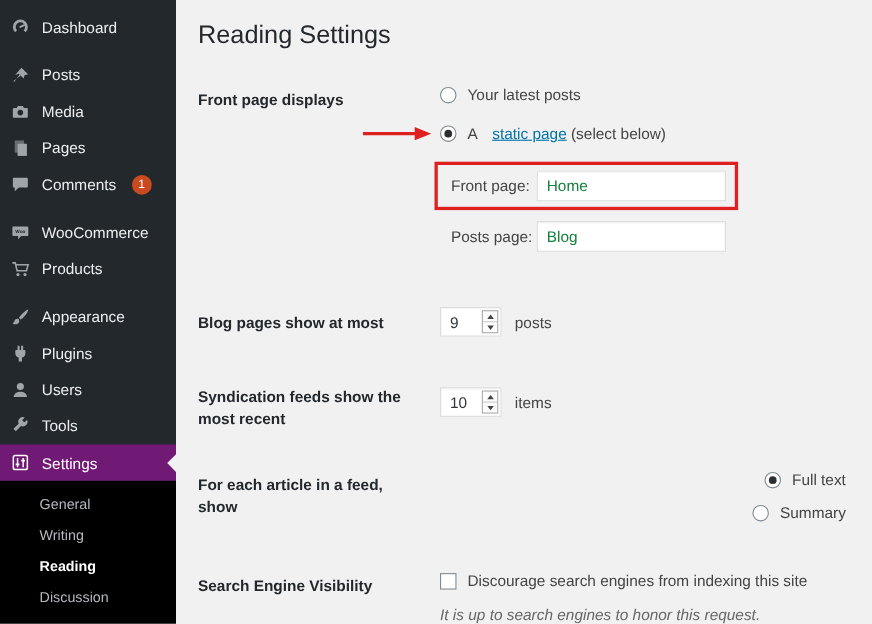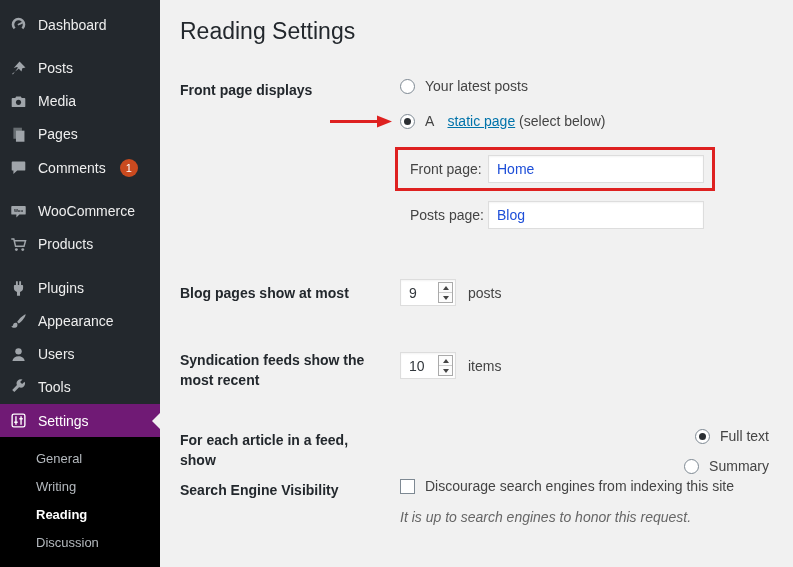--- a/index.html
+++ b/index.html
@@ -136,26 +136,26 @@
     margin-top: 16px;
     margin-left: -5px;
     border: 3px solid #de2120;
     padding: 5px 8px 5px 12px;
     display: inline-flex;
     align-items: center;
   }
   .field-line { display: inline-flex; align-items: center; }
   .field-label { width: 78px; color: #444; }
   .text-input {
-    width: 216px; height: 28px;
+    width: 172px; height: 28px;
     border: 1px solid #ddd;
     background: #fff;
     padding: 0 8px;
     font-size: 14px;
-    color: #1d4ed8;
+    color: #15803d;
     font-family: "Liberation Sans", sans-serif;
     box-shadow: inset 0 1px 2px rgba(0,0,0,.05);
   }
   .posts-page-line { margin-top: 10px; padding-left: 10px; }
 
   .num-line { display: flex; align-items: center; gap: 12px; }
   .num-input {
     width: 56px; height: 27px;
     border: 1px solid #ddd;
     background: #fff;
@@ -191,21 +191,21 @@
   .stack { display: flex; flex-direction: column; gap: 10px; align-items: flex-end; }
   .note {
     margin-top: 13px;
     font-style: italic;
     color: #666;
   }
 
   .mb-row1 { margin-bottom: 50px; }
   .mb-row2 { margin-bottom: 40px; }
   .mb-row3 { margin-bottom: 36px; }
-  .mb-row4 { }
+  .mb-row4 { margin-bottom: 42px; }
 </style>
 </head>
 <body>
 
 <div class="sidebar">
 
   <div class="menu-item">
     <span class="mi-icon">
       <svg viewBox="0 0 20 20">
           <path class="mi-fill" d="M10 2a8 8 0 0 0-8 8 8 8 0 0 0 2.4 5.7l2.1-2.1A5 5 0 0 1 5 10a5 5 0 0 1 10 0c0 1.4-.6 2.7-1.5 3.6l2.1 2.1A8 8 0 0 0 18 10a8 8 0 0 0-8-8z"></path>
@@ -277,33 +277,33 @@
         </svg>
     </span>
     <span>Products</span>
   </div>
 
   <div class="menu-gap"></div>
 
   <div class="menu-item">
     <span class="mi-icon">
       <svg viewBox="0 0 20 20">
+          <path class="mi-fill" d="M18.5 1.5c-4 1.2-9 7-10 9l1.8 1.8c2-1 7.6-6.3 8.2-10.8zM7.6 11.6c-2-.5-3.6.6-3.9 2.3-.2 1.2-1 1.9-2.2 2.1 1.5 2.1 6 1.9 7-.5.6-1.5.3-3.3-.9-3.9z"></path>
+        </svg>
+    </span>
+    <span>Appearance</span>
+  </div>
+
+  <div class="menu-item">
+    <span class="mi-icon">
+      <svg viewBox="0 0 20 20">
           <path class="mi-fill" d="M7 1.5h2.2V6h1.6V1.5H13V6h1.5a.9.9 0 0 1 .9.9v2.6a4.8 4.8 0 0 1-3.6 4.6v4.4H8.2v-4.4a4.8 4.8 0 0 1-3.6-4.6V6.9a.9.9 0 0 1 .9-.9H7z"></path>
         </svg>
     </span>
     <span>Plugins</span>
-  </div>
-
-  <div class="menu-item">
-    <span class="mi-icon">
-      <svg viewBox="0 0 20 20">
-          <path class="mi-fill" d="M18.5 1.5c-4 1.2-9 7-10 9l1.8 1.8c2-1 7.6-6.3 8.2-10.8zM7.6 11.6c-2-.5-3.6.6-3.9 2.3-.2 1.2-1 1.9-2.2 2.1 1.5 2.1 6 1.9 7-.5.6-1.5.3-3.3-.9-3.9z"></path>
-        </svg>
-    </span>
-    <span>Appearance</span>
   </div>
 
   <div class="menu-item">
     <span class="mi-icon">
       <svg viewBox="0 0 20 20">
           <circle class="mi-fill" cx="10" cy="6.3" r="3.8"></circle>
           <path class="mi-fill" d="M2.8 17.5c.5-3.6 3.6-5.5 7.2-5.5s6.7 1.9 7.2 5.5z"></path>
         </svg>
     </span>
     <span>Users</span>

